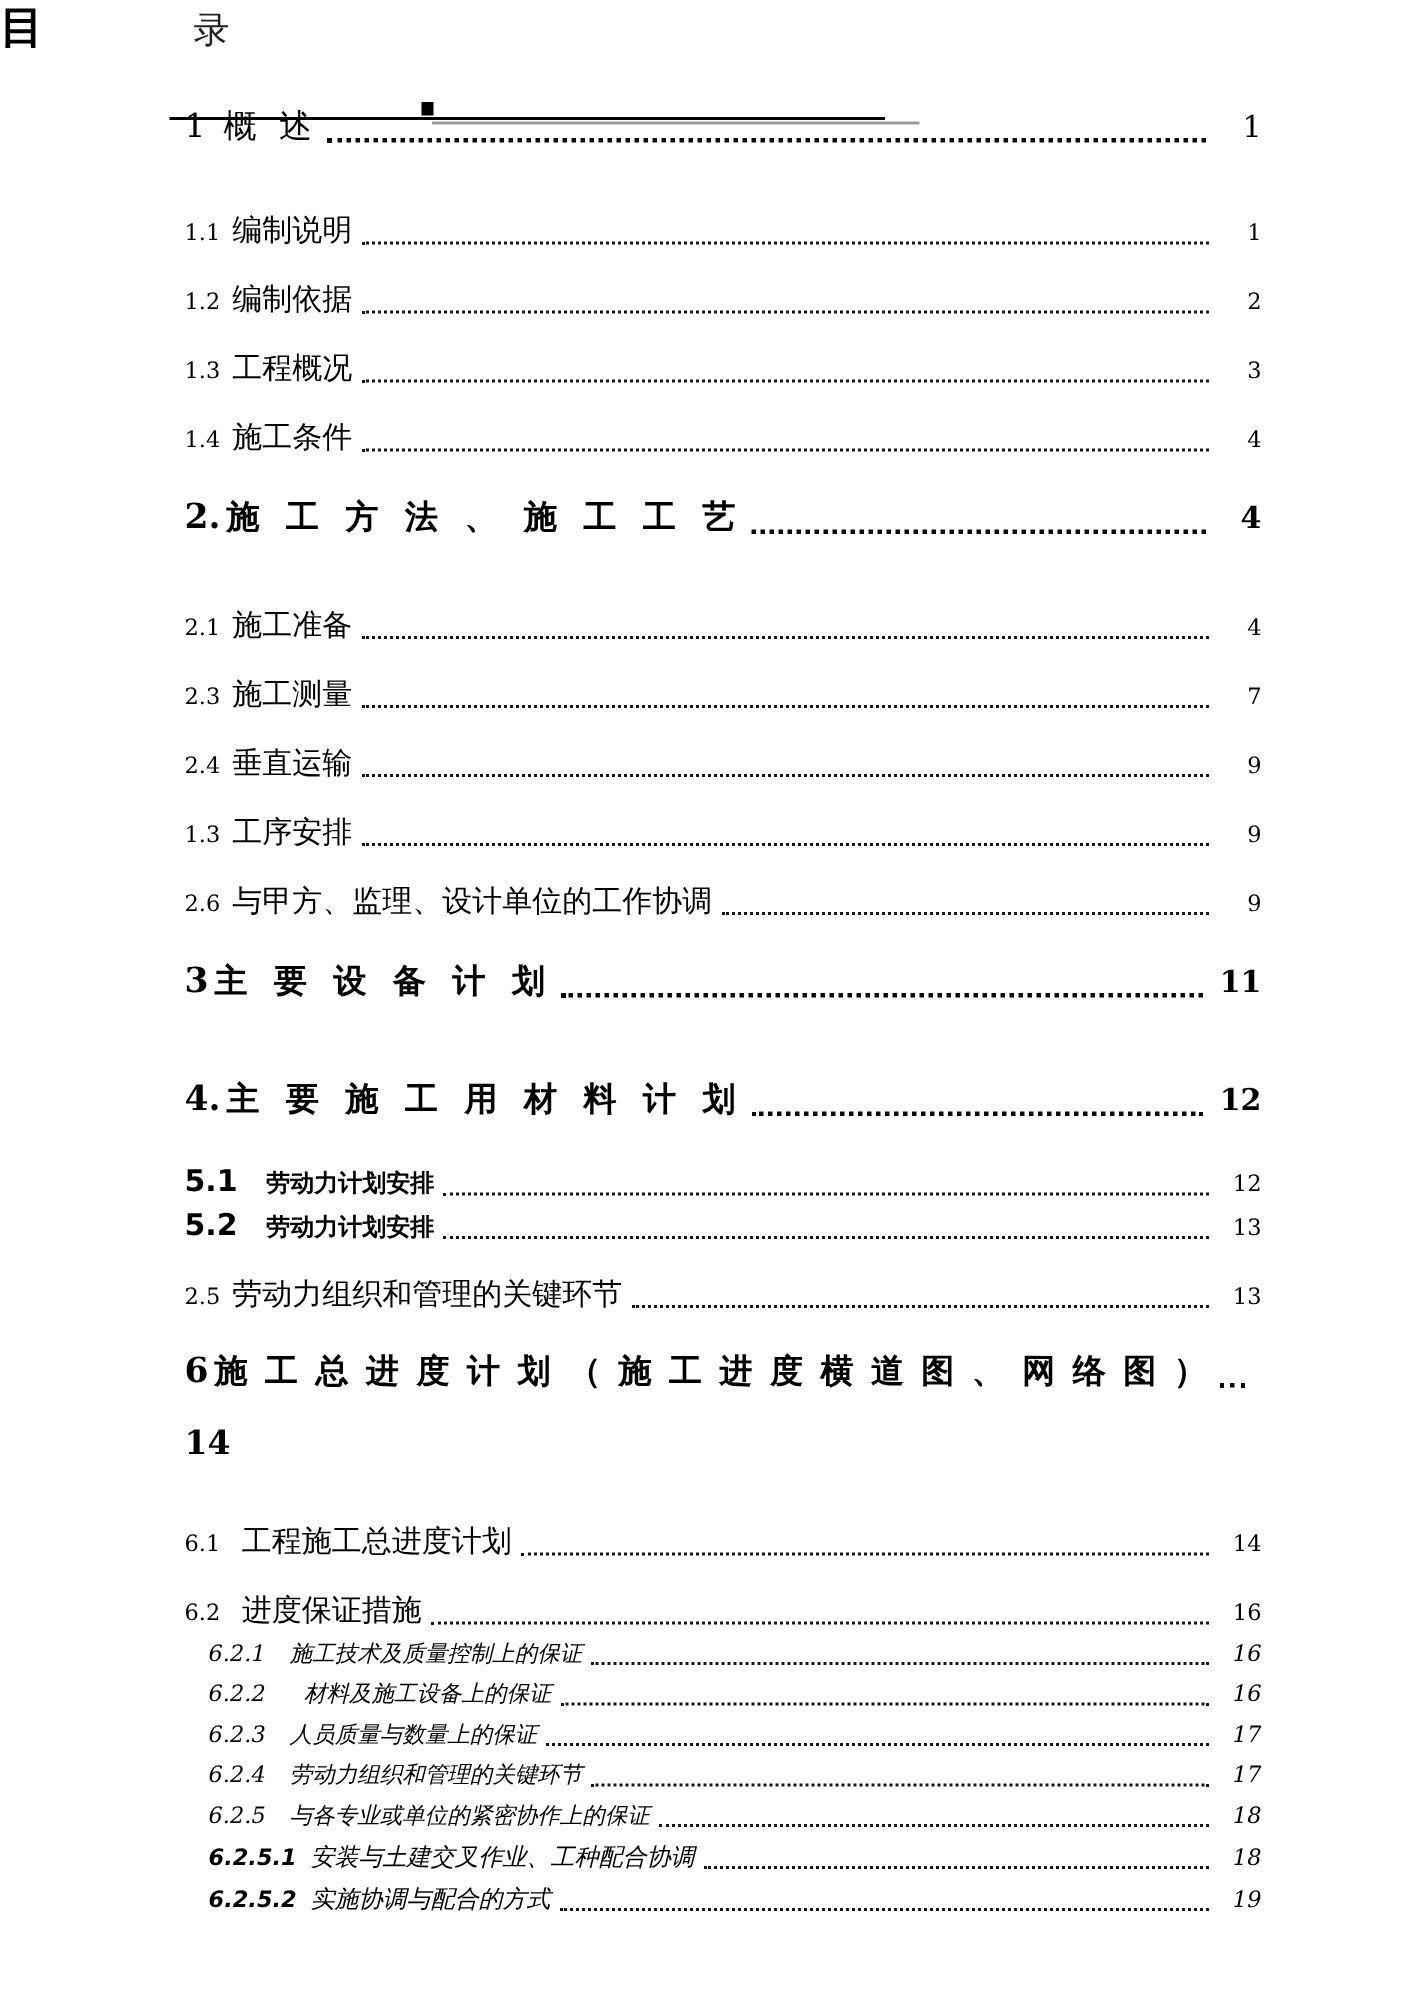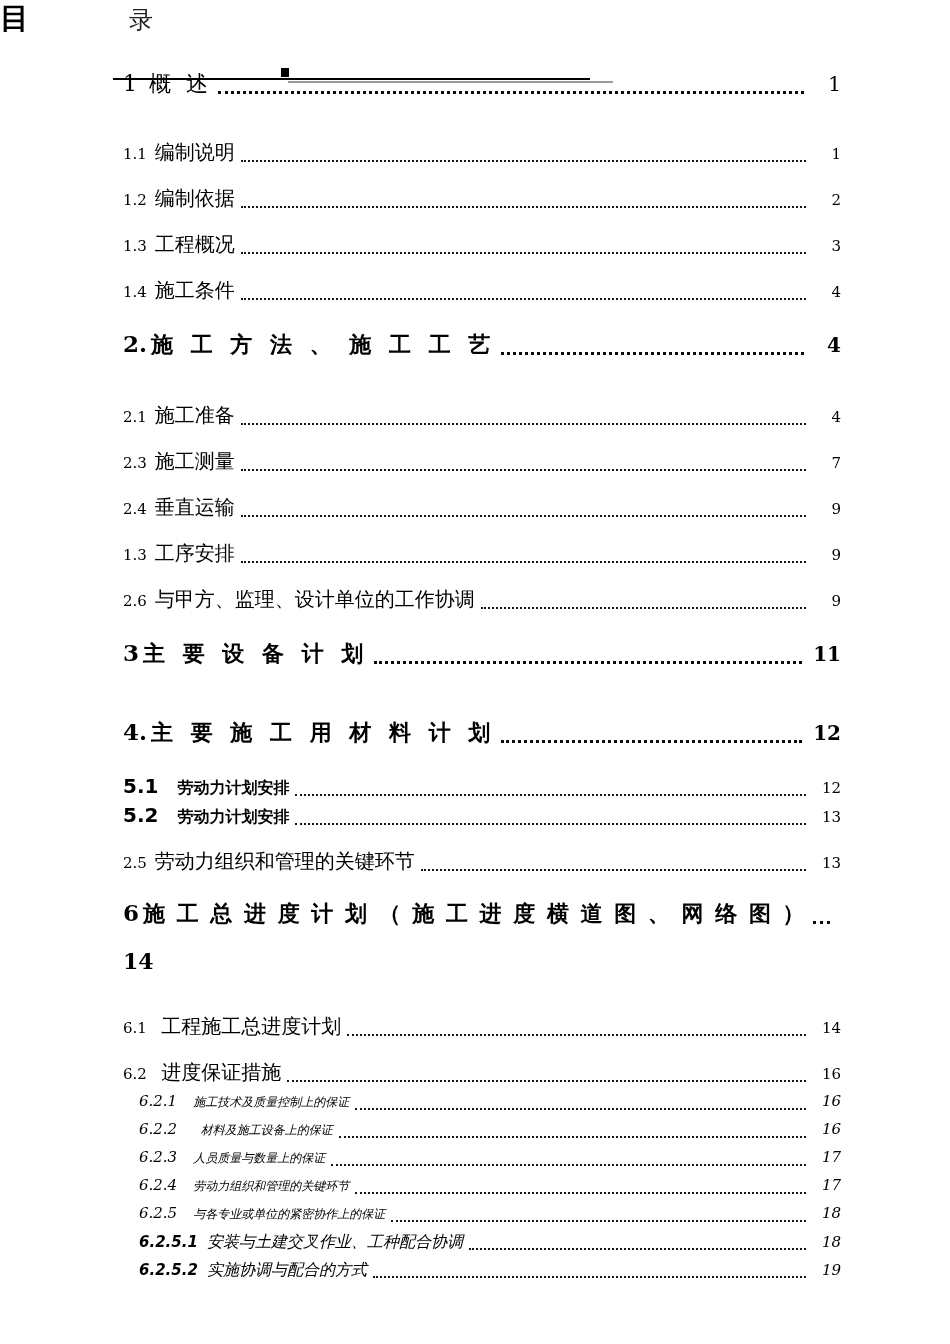--- a/index.html
+++ b/index.html
@@ -28,21 +28,21 @@
   
   .lv-sub .num{font-family:"DejaVu Serif",serif;font-size:15px;margin-right:8px;margin-top:19px;}
   .lv-sub .txt{font-size:20px;}
   .lv-sub .pg{font-family:"DejaVu Serif",serif;font-size:15px;}
 
   .lv-sub-bold .num{font-family:"DejaVu Sans",sans-serif;font-weight:700;font-size:20px;margin-right:19px;}
   .lv-sub-bold .txt{font-size:16px;font-weight:700;}
   .lv-sub-bold .pg{font-family:"DejaVu Serif",serif;font-size:15px;}
 
   .lv-sub-italic .num{font-family:"DejaVu Serif",serif;font-style:italic;font-size:15px;margin-right:16px;}
-  .lv-sub-italic .txt{font-size:12px;font-style:italic;text-align:right;}
+  .lv-sub-italic .txt{font-size:15px;font-style:italic;text-align:right;}
   .lv-sub-italic .pg{font-family:"DejaVu Serif",serif;font-style:italic;font-size:15px;}
 
   .lv-sub-bold-italic .num{font-family:"DejaVu Sans",sans-serif;font-weight:700;font-style:italic;font-size:15px;margin-right:4px;}
   .lv-sub-bold-italic .txt{font-size:16px;font-style:italic;}
   .lv-sub-bold-italic .pg{font-family:"DejaVu Serif",serif;font-style:italic;font-size:15px;}
 
   .indent{padding-left:16px;}
 
   
   .lv-h1,.lv-h2,.lv-h3,.lv-h4,.lv-h6{line-height:36px;}

